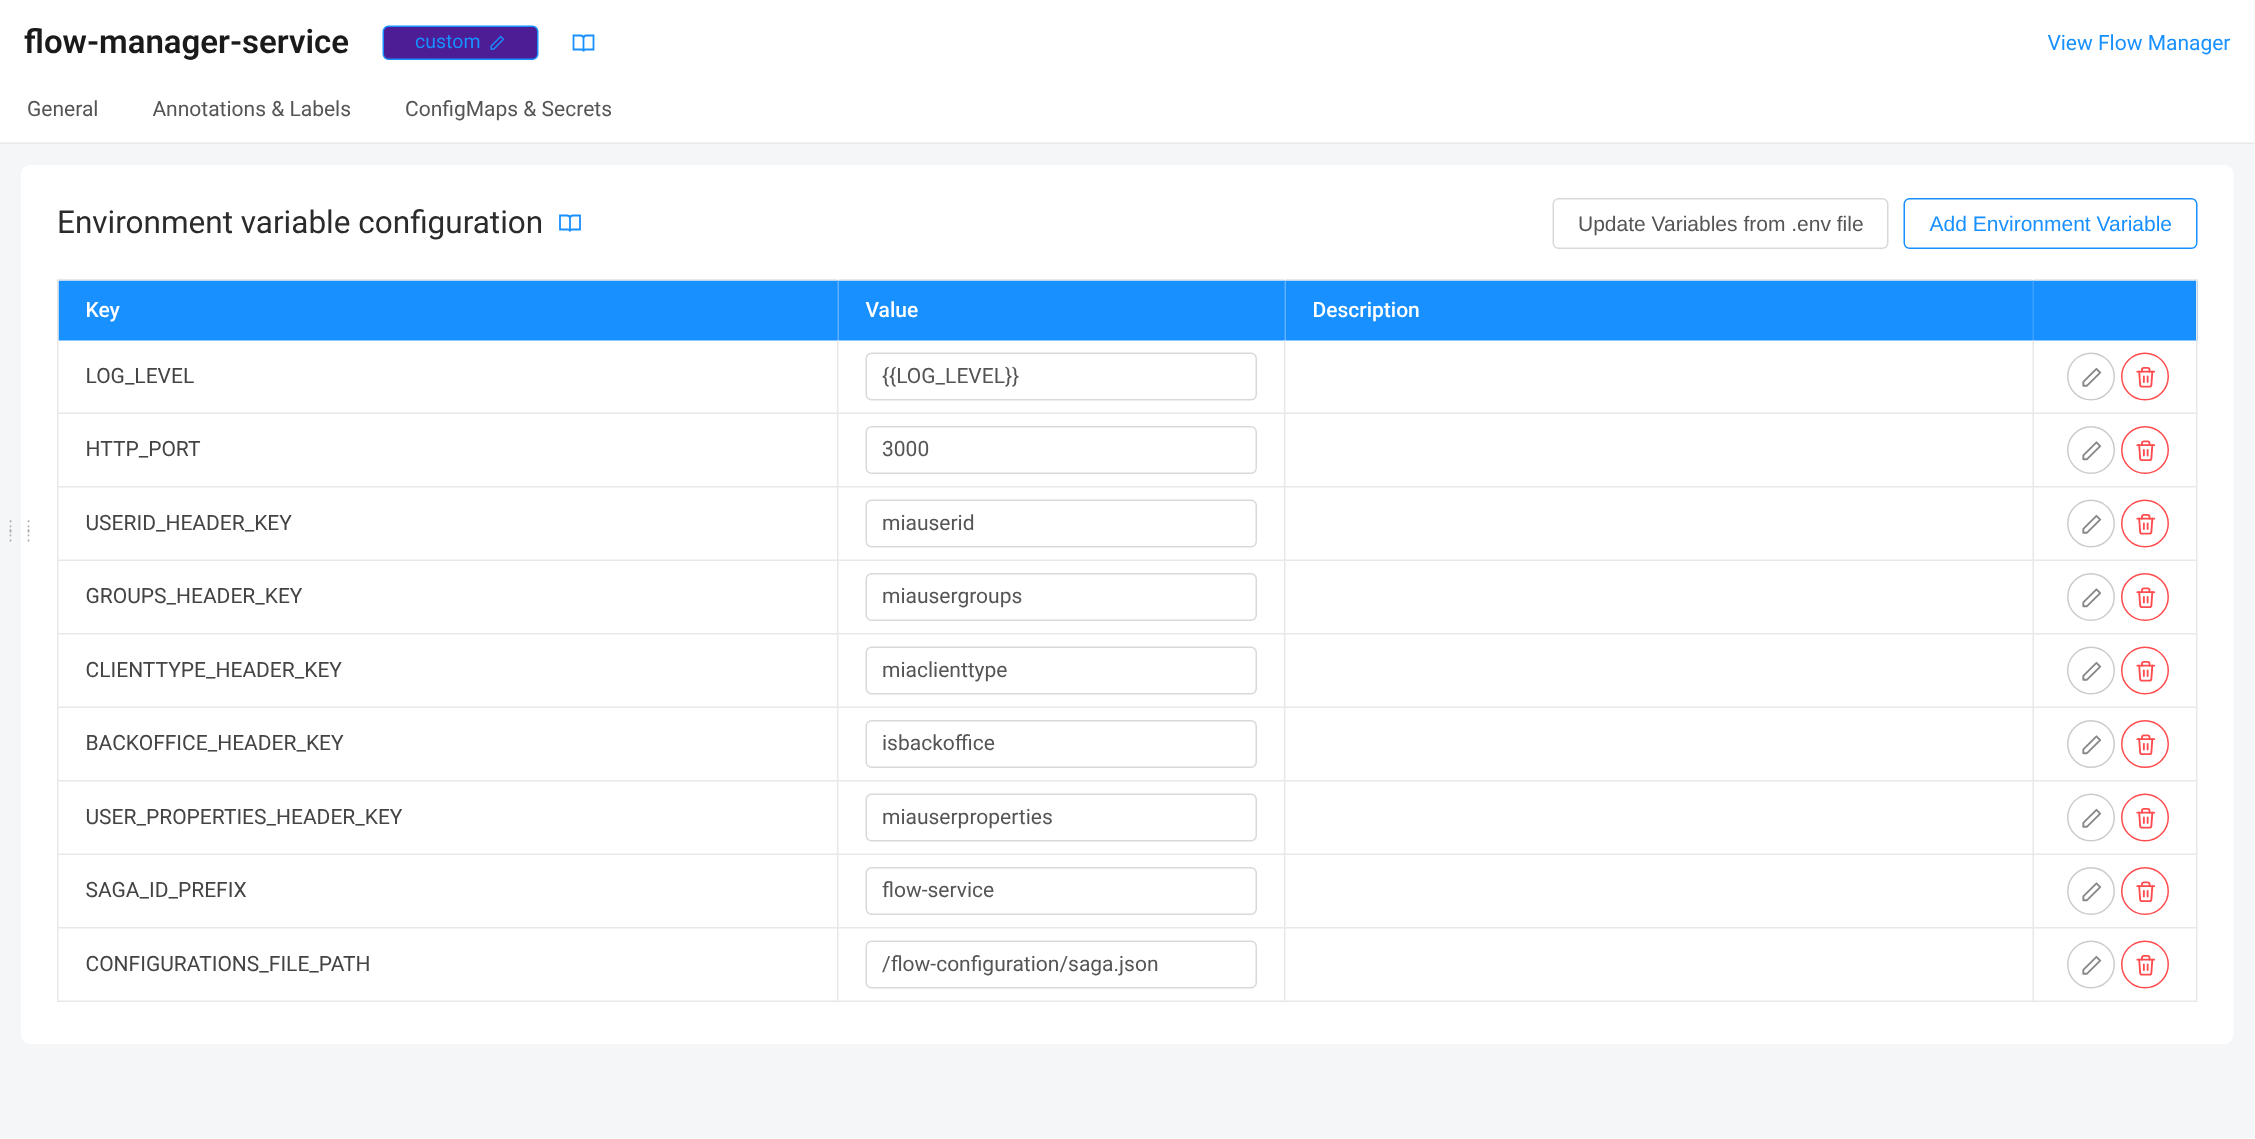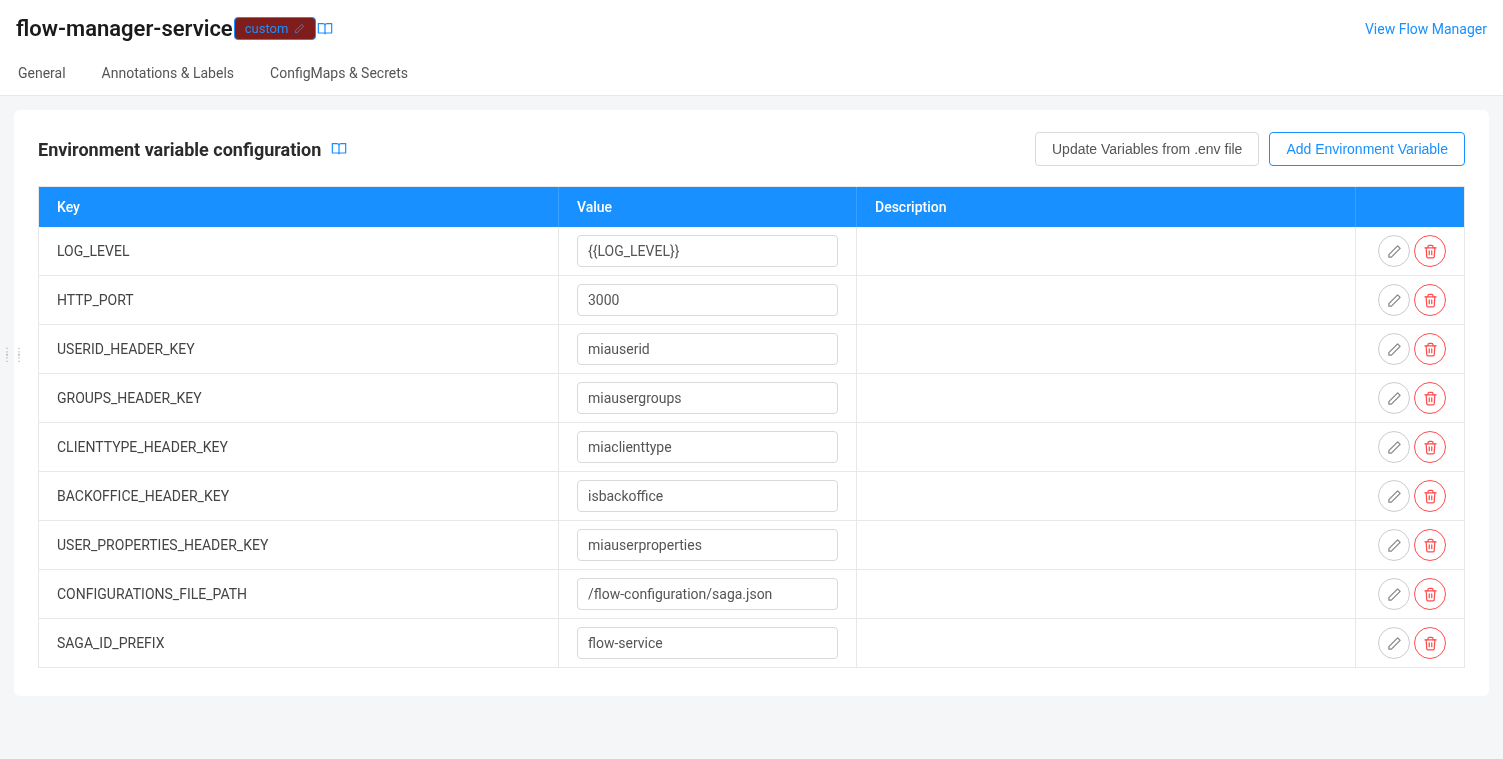--- a/index.html
+++ b/index.html
@@ -1,30 +1,30 @@
 <!DOCTYPE html>
 <html><head>
 <meta charset="utf-8">
 <style>
 * { box-sizing: border-box; margin: 0; padding: 0; }
 body { font-family: -apple-system, BlinkMacSystemFont, "Segoe UI", Roboto, sans-serif; background: #f5f6f8; color: #2c3e50; font-size: 14px; }
 .header { background: #fff; padding: 16px 16px 0 16px; border-bottom: 1px solid #e8e8e8; }
 .header-top { display: flex; align-items: center; justify-content: space-between; margin-bottom: 14px; }
-.header-left { display: flex; align-items: center; gap: 1px; }
+.header-left { display: flex; align-items: center; gap: 22px; }
 .page-title { font-size: 22px; font-weight: 600; color: #1a1a1a; }
-.badge-custom { display: inline-flex; align-items: center; gap: 6px; padding: 3px 10px; border: 1px solid #1890ff; border-radius: 4px; color: #1890ff; font-size: 13px; background: #7f1d1d; cursor: pointer; }
+.badge-custom { display: inline-flex; align-items: center; gap: 6px; padding: 3px 21px; border: 1px solid #1890ff; border-radius: 4px; color: #1890ff; font-size: 13px; background: #4c1d95; cursor: pointer; }
 .header-link { color: #1890ff; font-size: 14px; text-decoration: none; cursor: pointer; margin-left: 39px; }
 .tabs { display: flex; gap: 32px; }
 .tab { padding: 10px 2px 12px 2px; color: #555; cursor: pointer; border-bottom: 2px solid transparent; }
 .tab.active { color: #1890ff; border-bottom-color: #1890ff; }
 .content-wrap { padding: 14px; }
 .card { background: #fff; border-radius: 6px; padding: 22px 24px 28px; }
 .section-head { display: flex; align-items: center; justify-content: space-between; margin-bottom: 20px; }
 .section-title-wrap { display: flex; align-items: center; gap: 10px; }
-.section-title { font-size: 18px; font-weight: 700; color: #2b2b2b; }
+.section-title { font-size: 21px; font-weight: 400; color: #2b2b2b; }
 .section-actions { display: flex; gap: 10px; }
 .btn { padding: 8px 16px; border-radius: 4px; font-size: 14px; cursor: pointer; background: #fff; border: 1px solid #d9d9d9; color: #555; }
 .btn-primary-outline { border-color: #1890ff; color: #1890ff; }
 table { width: 100%; border-collapse: collapse; border: 1px solid #e8e8e8; padding-left: 48px; }
 thead th { background: #1890ff; color: #fff; text-align: left; font-weight: 500; padding: 12px 18px; font-size: 14px; border-right: 1px solid rgba(255,255,255,0.15); }
 thead th:last-child { border-right: none; }
 tbody td { padding: 8px 18px; border-bottom: 1px solid #e8e8e8; border-right: 1px solid #e8e8e8; vertical-align: middle; color: #444; }
 tbody td:last-child { border-right: none; }
 .col-key { width: 520px; }
 .col-value { width: 298px; }
@@ -206,39 +206,39 @@
                 </button><button class="icon-btn delete">
                   <svg viewBox="0 0 24 24" fill="none" stroke-width="2" stroke-linecap="round" stroke-linejoin="round">
                     <polyline points="3 6 5 6 21 6"></polyline>
                     <path d="M19 6l-1 14a2 2 0 0 1-2 2H8a2 2 0 0 1-2-2L5 6"></path>
                     <path d="M10 11v6M14 11v6"></path>
                     <path d="M8 6V4a2 2 0 0 1 2-2h4a2 2 0 0 1 2 2v2"></path>
                   </svg>
                 </button></td>
             </tr>
             <tr>
+              <td class="col-key">SAGA_ID_PREFIX</td>
+              <td class="col-value"><input class="value-input" value="flow-service" style=""></td>
+              <td></td>
+              <td class="col-actions"><button class="icon-btn edit">
+                  <svg viewBox="0 0 24 24" fill="none" stroke-width="2" stroke-linecap="round" stroke-linejoin="round">
+                    <path d="M17 3l4 4L7 21H3v-4L17 3z"></path>
+                  </svg>
+                </button><button class="icon-btn delete">
+                  <svg viewBox="0 0 24 24" fill="none" stroke-width="2" stroke-linecap="round" stroke-linejoin="round">
+                    <polyline points="3 6 5 6 21 6"></polyline>
+                    <path d="M19 6l-1 14a2 2 0 0 1-2 2H8a2 2 0 0 1-2-2L5 6"></path>
+                    <path d="M10 11v6M14 11v6"></path>
+                    <path d="M8 6V4a2 2 0 0 1 2-2h4a2 2 0 0 1 2 2v2"></path>
+                  </svg>
+                </button></td>
+            </tr>
+            <tr>
               <td class="col-key">CONFIGURATIONS_FILE_PATH</td>
               <td class="col-value"><input class="value-input" value="/flow-configuration/saga.json" style=""></td>
-              <td></td>
-              <td class="col-actions"><button class="icon-btn edit">
-                  <svg viewBox="0 0 24 24" fill="none" stroke-width="2" stroke-linecap="round" stroke-linejoin="round">
-                    <path d="M17 3l4 4L7 21H3v-4L17 3z"></path>
-                  </svg>
-                </button><button class="icon-btn delete">
-                  <svg viewBox="0 0 24 24" fill="none" stroke-width="2" stroke-linecap="round" stroke-linejoin="round">
-                    <polyline points="3 6 5 6 21 6"></polyline>
-                    <path d="M19 6l-1 14a2 2 0 0 1-2 2H8a2 2 0 0 1-2-2L5 6"></path>
-                    <path d="M10 11v6M14 11v6"></path>
-                    <path d="M8 6V4a2 2 0 0 1 2-2h4a2 2 0 0 1 2 2v2"></path>
-                  </svg>
-                </button></td>
-            </tr>
-            <tr>
-              <td class="col-key">SAGA_ID_PREFIX</td>
-              <td class="col-value"><input class="value-input" value="flow-service" style=""></td>
               <td></td>
               <td class="col-actions"><button class="icon-btn edit">
                   <svg viewBox="0 0 24 24" fill="none" stroke-width="2" stroke-linecap="round" stroke-linejoin="round">
                     <path d="M17 3l4 4L7 21H3v-4L17 3z"></path>
                   </svg>
                 </button><button class="icon-btn delete">
                   <svg viewBox="0 0 24 24" fill="none" stroke-width="2" stroke-linecap="round" stroke-linejoin="round">
                     <polyline points="3 6 5 6 21 6"></polyline>
                     <path d="M19 6l-1 14a2 2 0 0 1-2 2H8a2 2 0 0 1-2-2L5 6"></path>
                     <path d="M10 11v6M14 11v6"></path>

